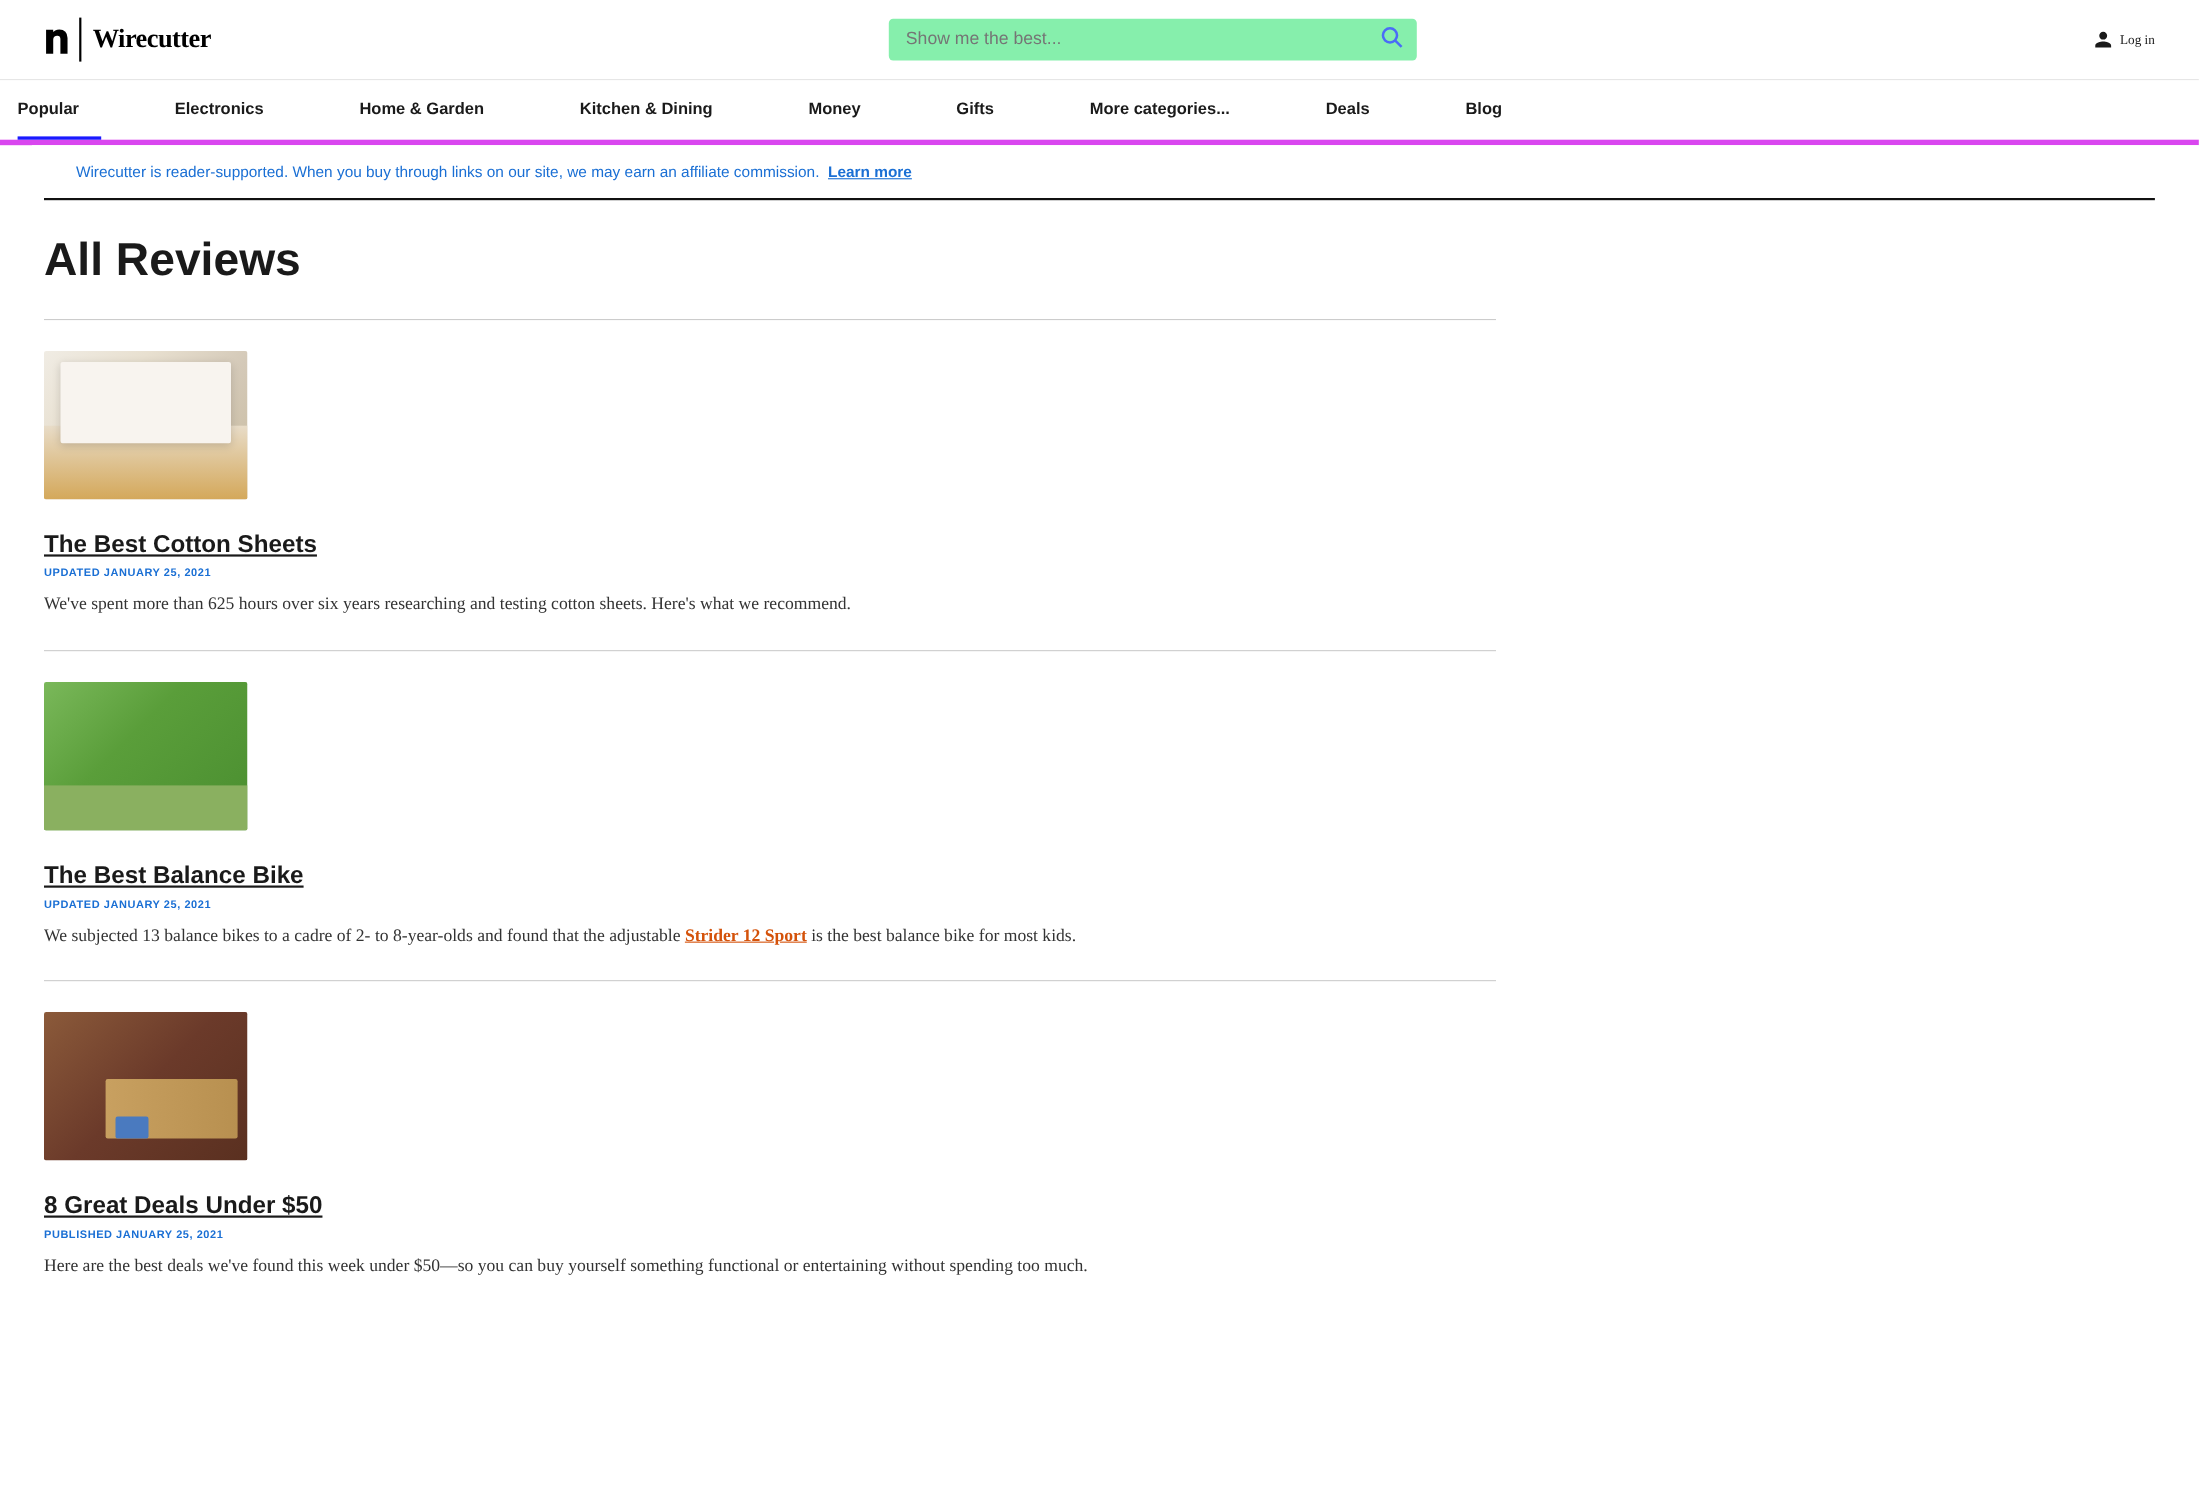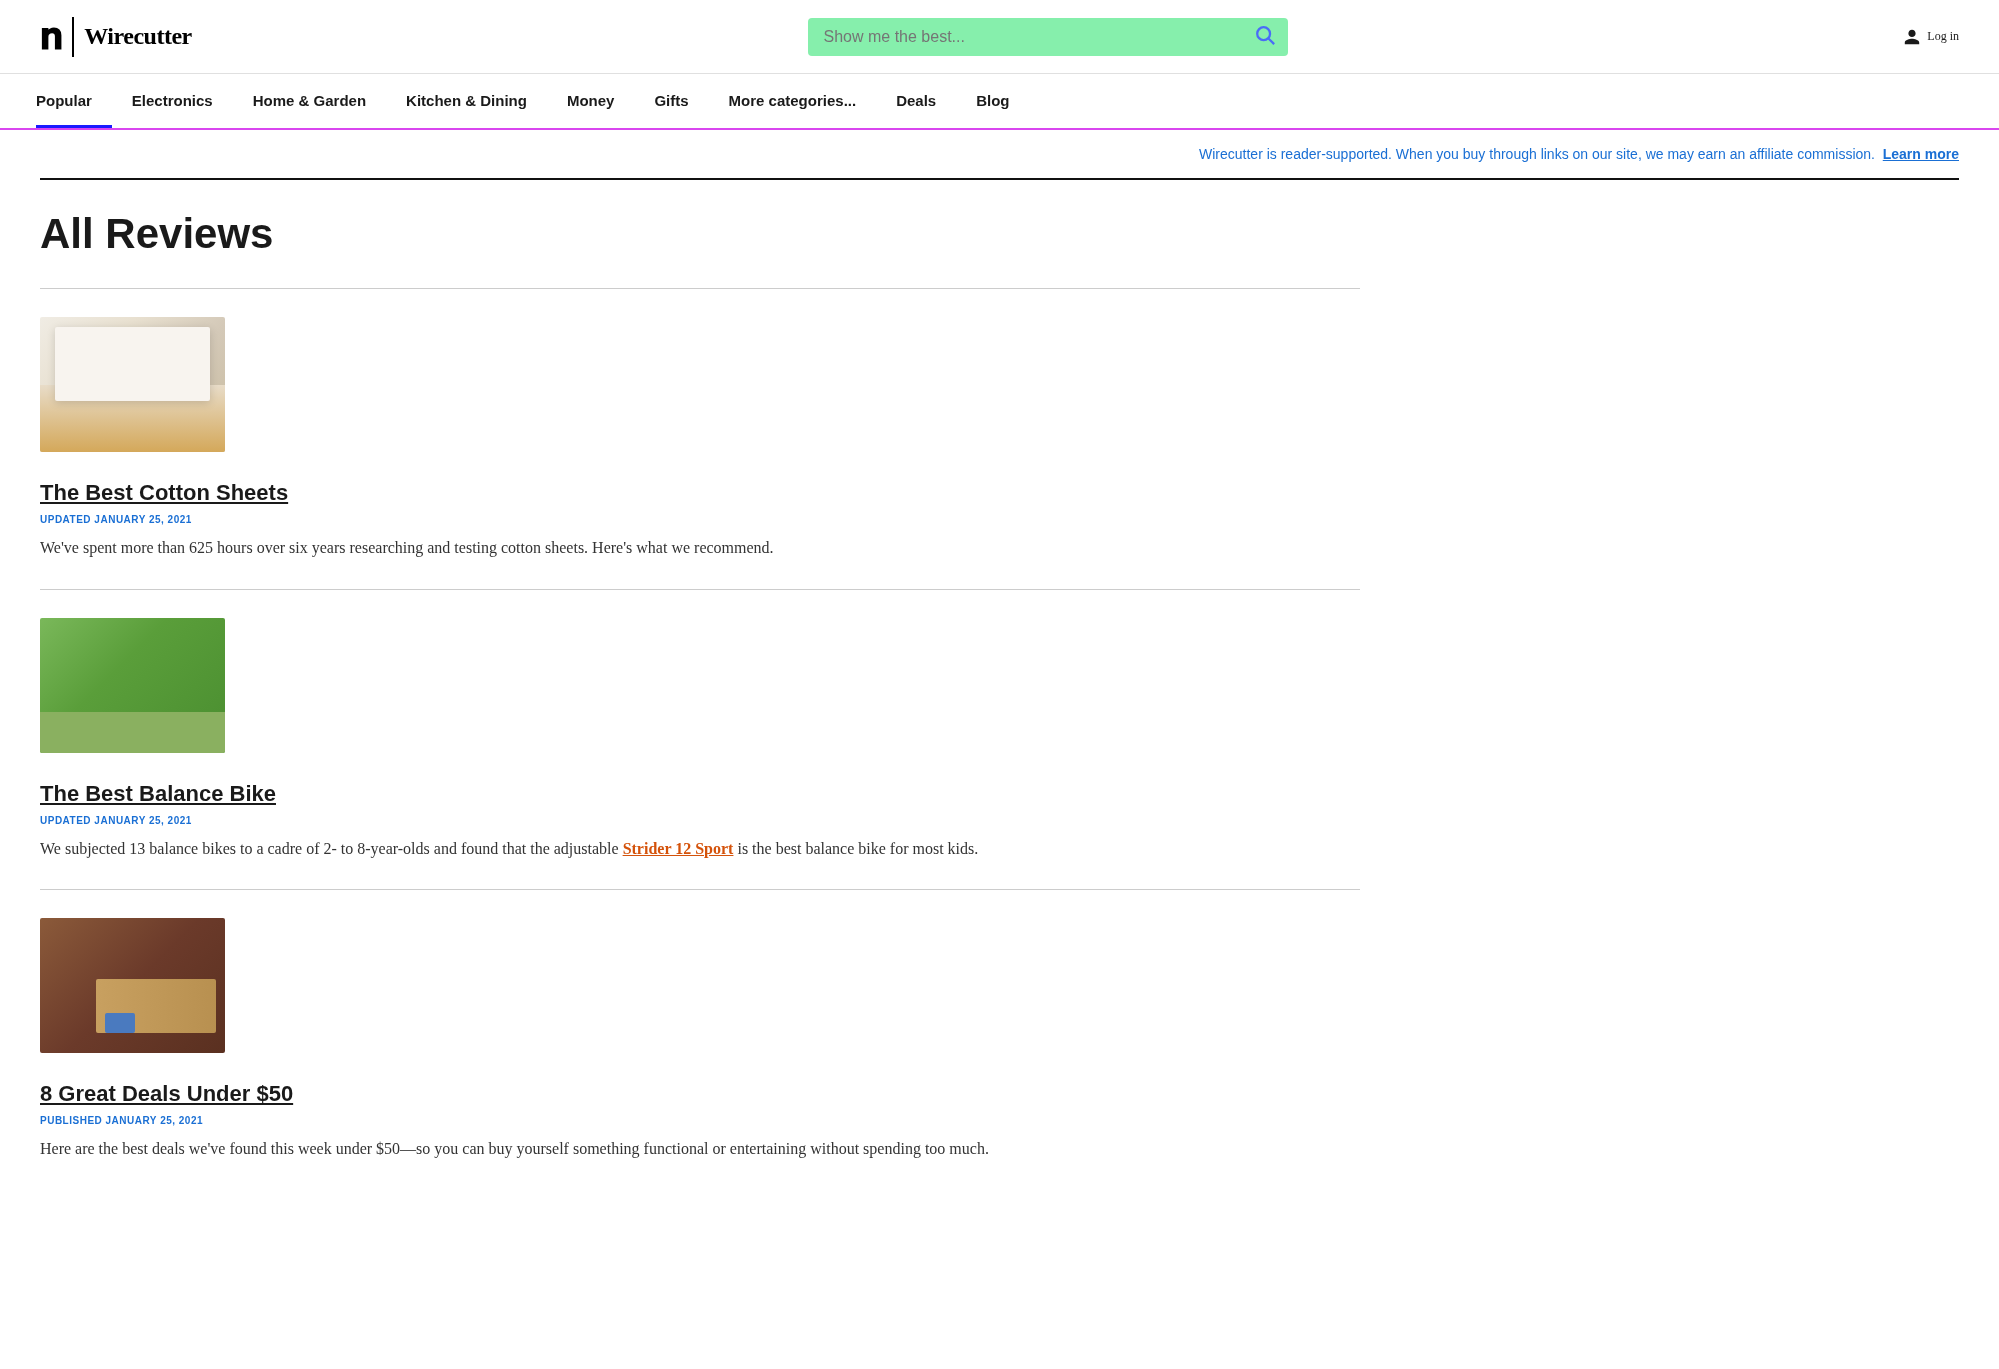--- a/index.html
+++ b/index.html
@@ -78,23 +78,24 @@
     }
     .user-icon {
       width: 18px;
       height: 18px;
     }
 
     
     .nav-bar {
       display: flex;
       align-items: center;
-      padding: 0 36px;
+      padding: 0 16px;
       background: #fff;
-      border-bottom: 2px solid #d946ef;
+      border-bottom: 5px solid #d946ef;
+      gap: 47px;
     }
     .nav-item {
       padding: 18px 20px 16px;
       font-family: Arial, Helvetica, sans-serif;
       font-size: 15px;
       font-weight: bold;
       color: #1a1a1a;
       text-decoration: none;
       cursor: pointer;
       border-bottom: 3px solid transparent;
@@ -102,26 +103,27 @@
     }
     .nav-item:first-child {
       padding-left: 0;
     }
     .nav-item.active {
       border-bottom: 3px solid #1a1aff;
     }
 
     
     .affiliate-notice {
-      text-align: right;
+      text-align: left;
       padding: 16px 40px;
       font-family: Arial, Helvetica, sans-serif;
       font-size: 14px;
       color: #1a6fd4;
       background: #fff;
+      margin-left: 29px;
     }
     .affiliate-notice a {
       color: #1a6fd4;
       font-weight: bold;
     }
 
     
     .main-divider {
       border: none;
       border-top: 2px solid #111;

